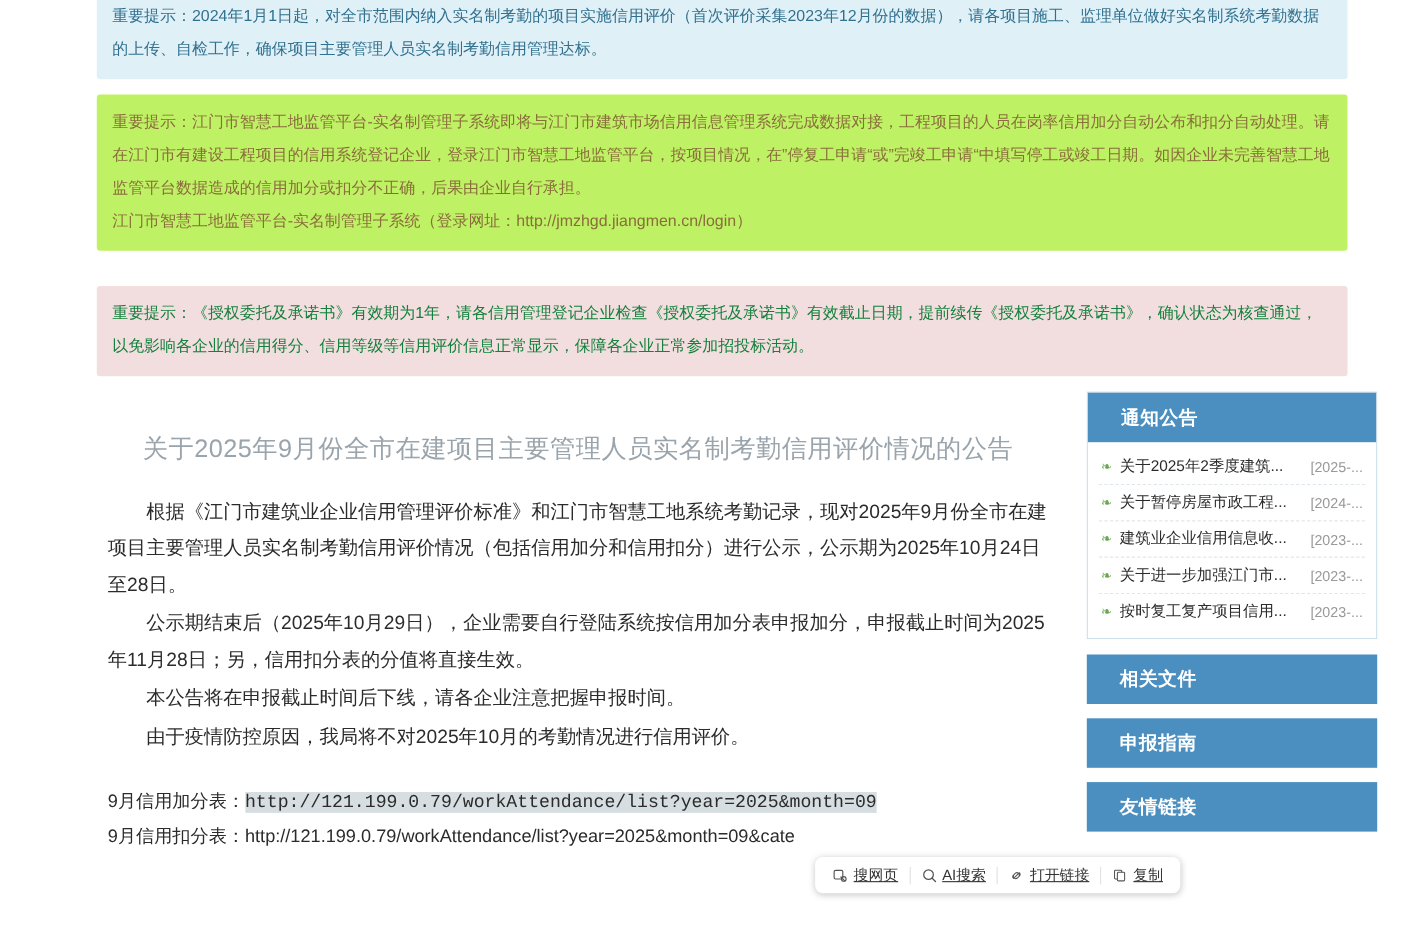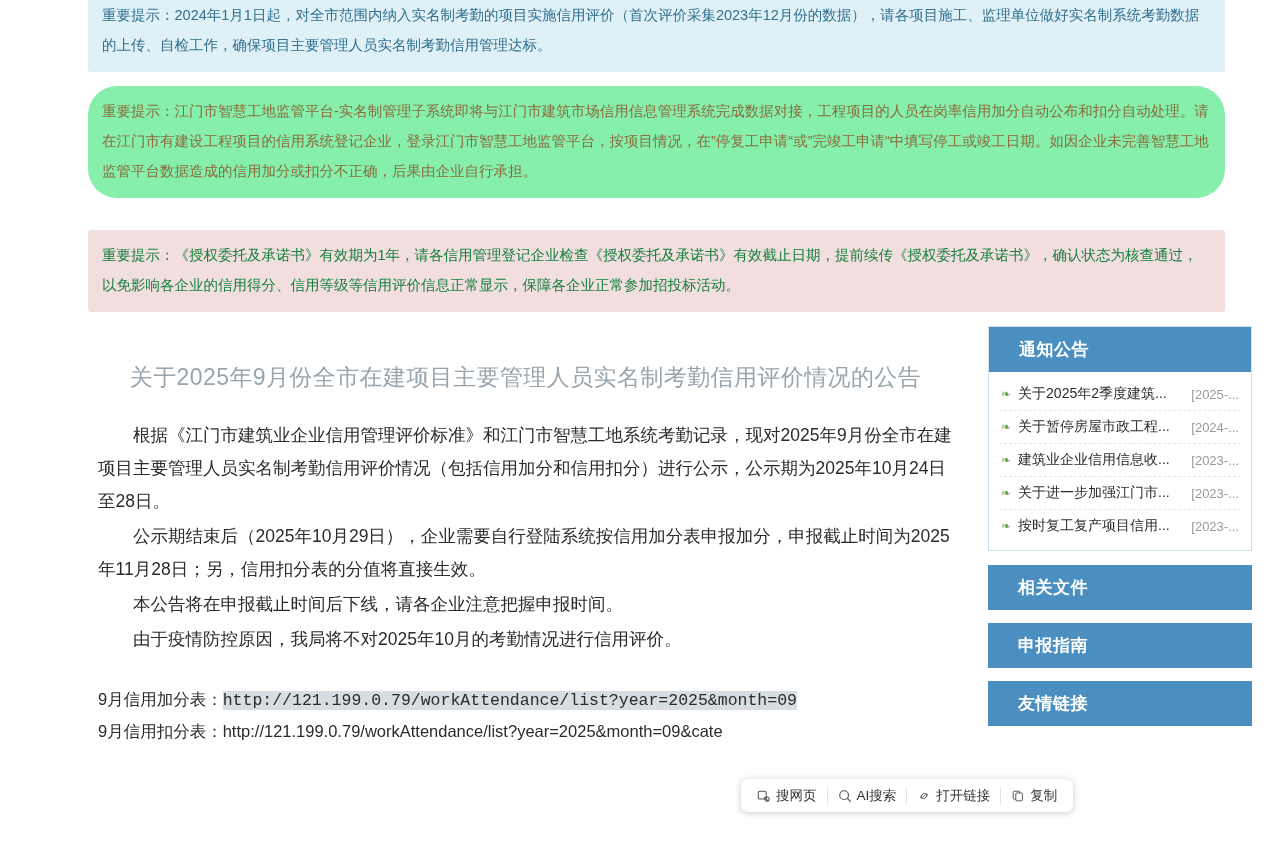--- a/index.html
+++ b/index.html
@@ -28,23 +28,22 @@
     line-height: 30px;
     font-size: 14.5px;
     margin-bottom: 14px;
   }
   .notice-blue {
     background: #dff0f7;
     color: #31708f;
     margin-top: -2px;
   }
   .notice-yellow {
-    background: #86efac;
+    background: #bef264;
     color: #8a6d3b;
-    border-radius: 29px;
   }
   .notice-red {
     background: #f2dede;
     color: #15803d;
     margin-top: 32px;
   }
   .notice p { margin: 0; }
   .notice-blue { padding-top: 2px; }
   .notice-wrap-blue {
     width: 1137px;
@@ -176,20 +175,21 @@
     top: 781px;
     height: 33px;
     display: flex;
     align-items: center;
     background: #fff;
     border-radius: 7px;
     box-shadow: 0 1px 7px rgba(0,0,0,.22);
     padding: 0 6px;
     font-size: 13.5px;
     color: #333;
+    text-decoration: underline;
   }
   .sel-btn {
     display: flex;
     align-items: center;
     gap: 5px;
     padding: 0 10px;
     height: 100%;
     white-space: nowrap;
   }
   .sel-div {
@@ -212,20 +212,21 @@
 <div class="page">
 
   <div class="notices">
 
     <div class="notice notice-blue notice-wrap-blue">
       <p><span>重要提示：</span><span>2024年1月1日起，对全市范围内纳入实名制考勤的项目实施信用评价（首次评价采集2023年12月份的数据），请各项目施工、监理单位做好实名制系统考勤数据的上传、自检工作，确保项目主要管理人员实名制考勤信用管理达标。</span></p>
     </div>
 
     <div class="notice notice-yellow">
       <p><span>重要提示：</span><span>江门市智慧工地监管平台-实名制管理子系统即将与江门市建筑市场信用信息管理系统完成数据对接，工程项目的人员在岗率信用加分自动公布和扣分自动处理。请在江门市有建设工程项目的信用系统登记企业，登录江门市智慧工地监管平台，按项目情况，在”停复工申请“或”完竣工申请“中填写停工或竣工日期。如因企业未完善智慧工地监管平台数据造成的信用加分或扣分不正确，后果由企业自行承担。</span></p>
+      <p>江门市智慧工地监管平台-实名制管理子系统（登录网址：http://jmzhgd.jiangmen.cn/login）</p>
     </div>
 
     <div class="notice notice-red">
       <p><span>重要提示：</span><span>《授权委托及承诺书》有效期为1年，请各信用管理登记企业检查《授权委托及承诺书》有效截止日期，提前续传《授权委托及承诺书》，确认状态为核查通过，以免影响各企业的信用得分、信用等级等信用评价信息正常显示，保障各企业正常参加招投标活动。</span></p>
     </div>
 
   </div>
 
   <div class="content-row">
 

